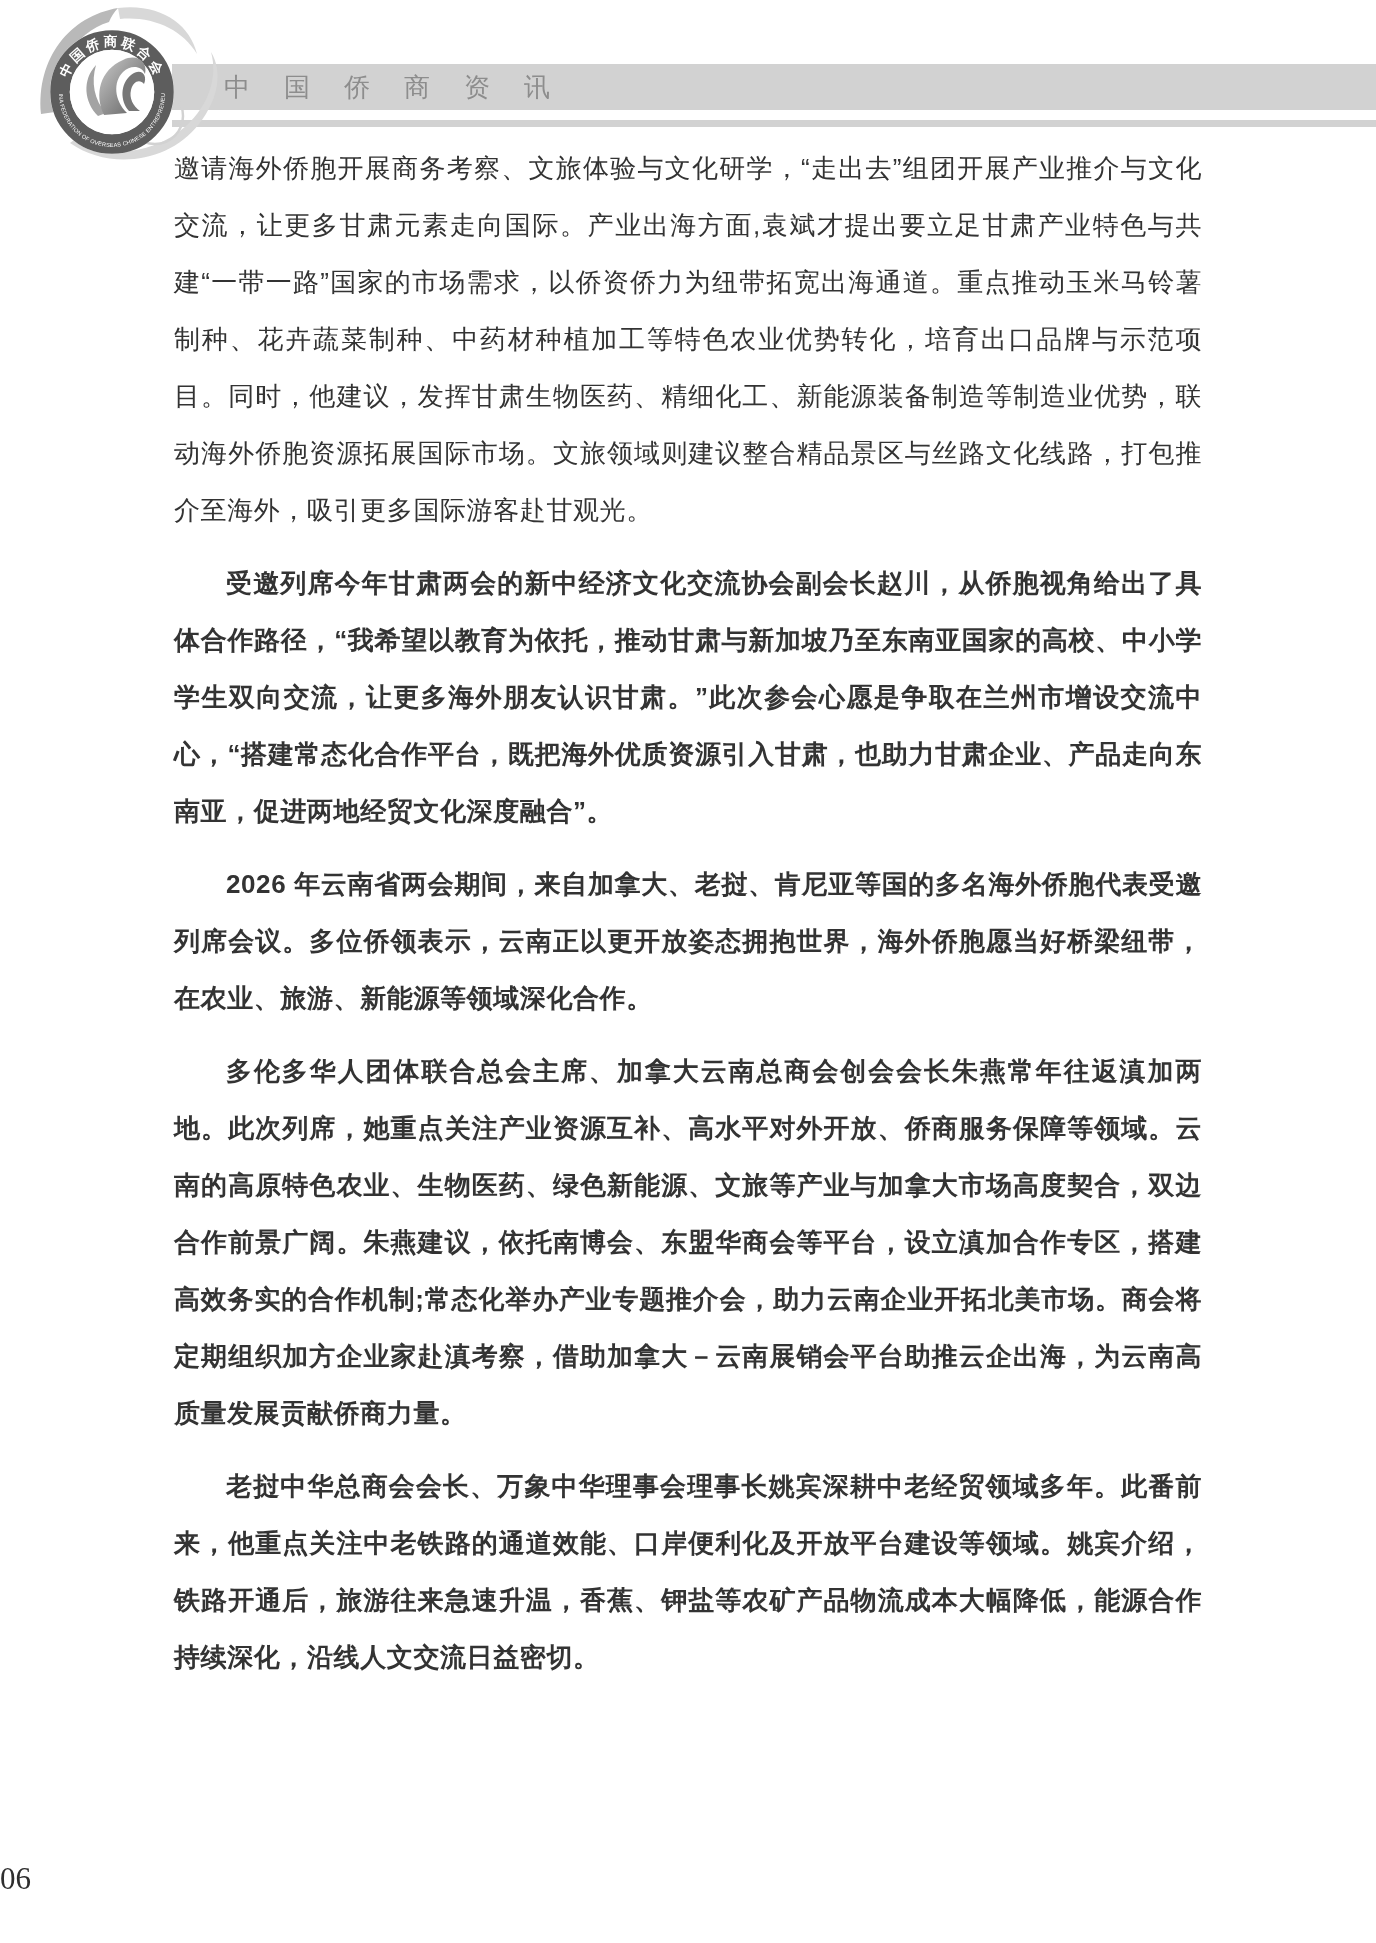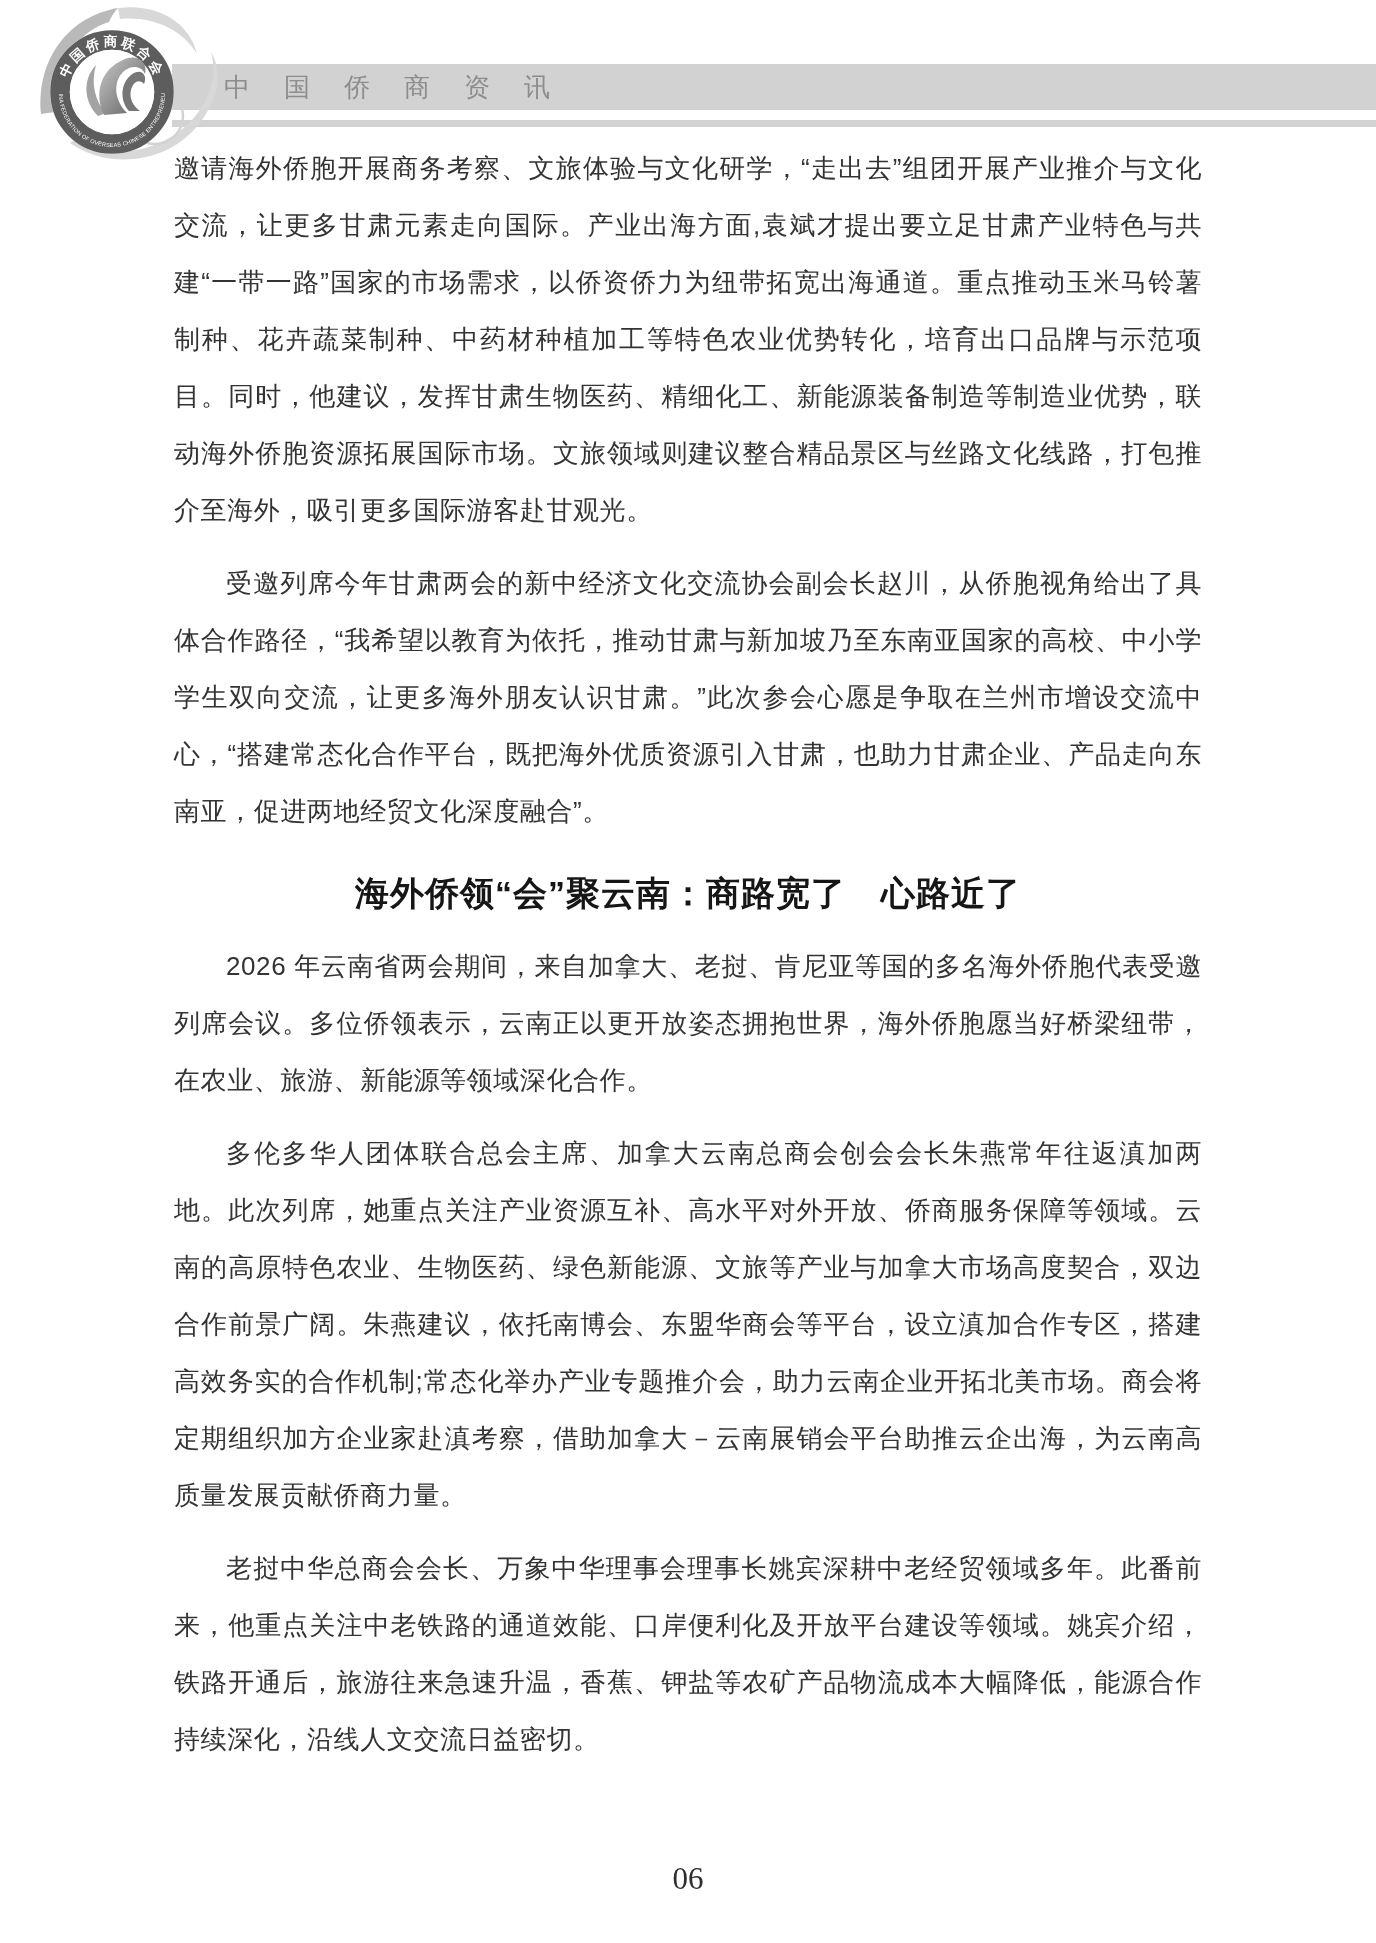--- a/index.html
+++ b/index.html
@@ -36,35 +36,35 @@
 
   
   main {
     position:absolute; left:158px; right:158px; top:124px;
   }
   p.body-p {
     margin:16px; font-size:26px; line-height:57px;
     text-align:justify; letter-spacing:0.6px;
     color:#333333;
   }
-  p.indent { text-indent:2em; }
+  p.indent { text-indent:2em;font-weight:bold; }
   .source {
     float:right; color:#333333;
   }
   h2.article-title {
     margin:30px 0 22px 0;
     font-size:34px; line-height:46px;
     font-weight:bold; color:#161616;
     text-align:center; letter-spacing:1px;
   }
 
   
   .page-num {
     position:absolute; left:0; right:0; bottom:46px;
-    text-align:center;
+    text-align:left;
     font-family:"Liberation Serif", serif;
     font-size:31px; color:#2e2e2e;
   }
 </style>
 </head>
 <body>
 
 <div class="page">
 
   <header>
@@ -105,21 +105,20 @@
       </text>
     </svg>
   </header>
 
   <main>
 
     <p class="body-p">邀请海外侨胞开展商务考察、文旅体验与文化研学，“走出去”组团开展产业推介与文化交流，让更多甘肃元素走向国际。产业出海方面,袁斌才提出要立足甘肃产业特色与共建“一带一路”国家的市场需求，以侨资侨力为纽带拓宽出海通道。重点推动玉米马铃薯制种、花卉蔬菜制种、中药材种植加工等特色农业优势转化，培育出口品牌与示范项目。同时，他建议，发挥甘肃生物医药、精细化工、新能源装备制造等制造业优势，联动海外侨胞资源拓展国际市场。文旅领域则建议整合精品景区与丝路文化线路，打包推介至海外，吸引更多国际游客赴甘观光。</p>
 
     <p class="body-p indent"><span>受邀列席今年甘肃两会的新中经济文化交流协会副会长赵川，从侨胞视角给出了具体合作路径，“我希望以教育为依托，推动甘肃与新加坡乃至东南亚国家的高校、中小学学生双向交流，让更多海外朋友认识甘肃。”此次参会心愿是争取在兰州市增设交流中心，“搭建常态化合作平台，既把海外优质资源引入甘肃，也助力甘肃企业、产品走向东南亚，促进两地经贸文化深度融合”。</span></p>
 
-    <h2 class="article-title">海外侨领“会”聚云南：商路宽了　心路近了</h2>
 
     <p class="body-p indent">2026 年云南省两会期间，来自加拿大、老挝、肯尼亚等国的多名海外侨胞代表受邀列席会议。多位侨领表示，云南正以更开放姿态拥抱世界，海外侨胞愿当好桥梁纽带，在农业、旅游、新能源等领域深化合作。</p>
 
 
     <p class="body-p indent">多伦多华人团体联合总会主席、加拿大云南总商会创会会长朱燕常年往返滇加两地。此次列席，她重点关注产业资源互补、高水平对外开放、侨商服务保障等领域。云南的高原特色农业、生物医药、绿色新能源、文旅等产业与加拿大市场高度契合，双边合作前景广阔。朱燕建议，依托南博会、东盟华商会等平台，设立滇加合作专区，搭建高效务实的合作机制;常态化举办产业专题推介会，助力云南企业开拓北美市场。商会将定期组织加方企业家赴滇考察，借助加拿大－云南展销会平台助推云企出海，为云南高质量发展贡献侨商力量。</p>
 
     <p class="body-p indent"><span>老挝中华总商会会长、万象中华理事会理事长姚宾深耕中老经贸领域多年。此番前来，他重点关注中老铁路的通道效能、口岸便利化及开放平台建设等领域。姚宾介绍，铁路开通后，旅游往来急速升温，香蕉、钾盐等农矿产品物流成本大幅降低，能源合作持续深化，沿线人文交流日益密切。</span></p>
 
   </main>
 

